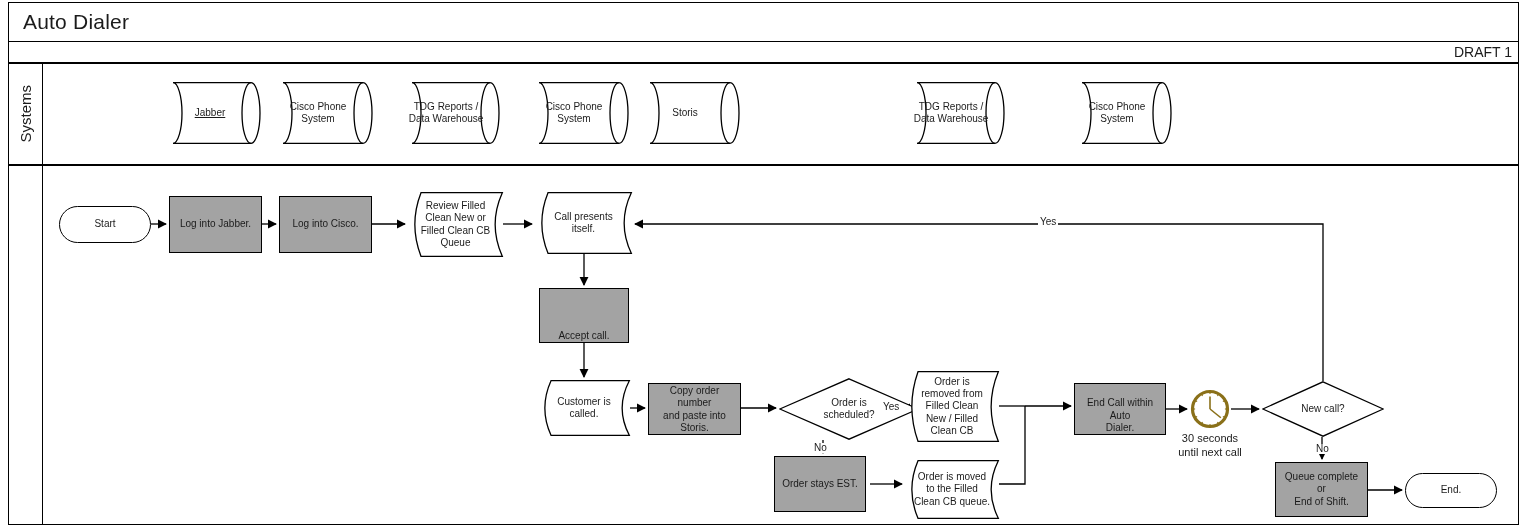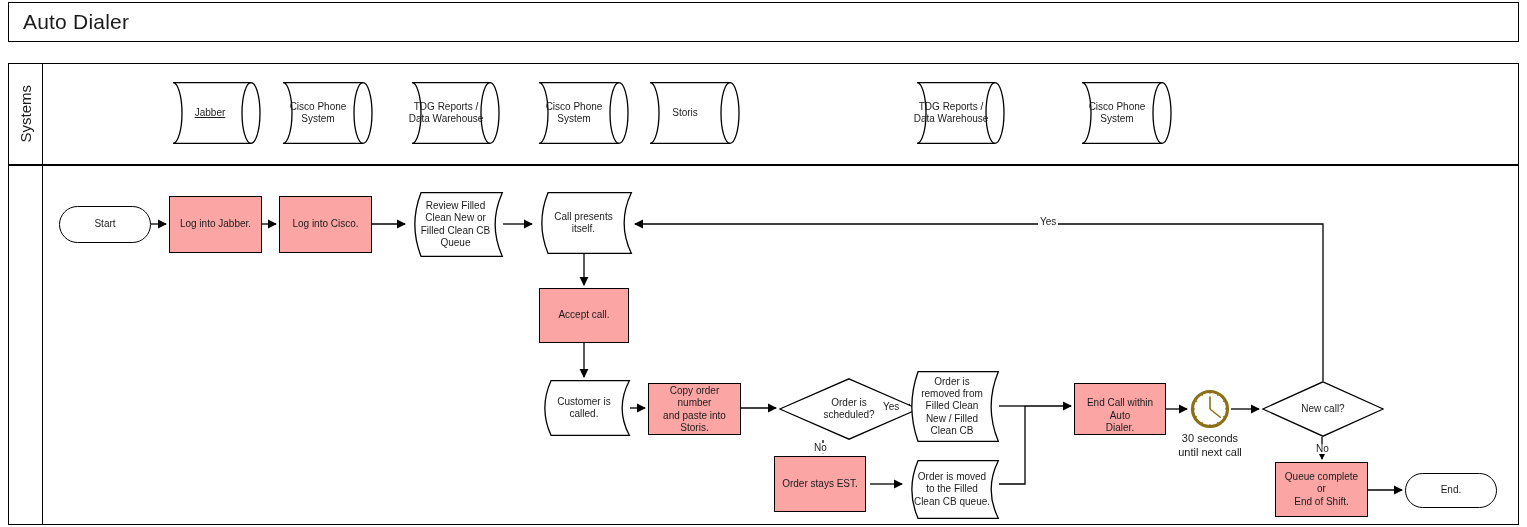--- a/index.html
+++ b/index.html
@@ -21,21 +21,21 @@
                    font-size:15px;color:#1b1b1b;white-space:nowrap;}
   .lane-label-systems{top:63px;height:102px;}
   .lane-label-process{top:165px;height:360px;}
 
   
   .node{position:absolute;box-sizing:border-box;display:flex;align-items:center;
         justify-content:center;text-align:center;font-size:10px;line-height:1.22;
         color:#1b1b1b;}
   .node .lbl{padding:0 4px;}
 
-  .rect{border:1.3px solid #000;background:#fca5a5;}
+  .rect{border:1.3px solid #000;background:#a3a3a3;}
 
   .terminator{border:1.3px solid #000;background:#fff;border-radius:26px;}
 
   .svgnode{position:absolute;}
   .svgnode svg{display:block;overflow:visible;}
   .svgnode .txt{position:absolute;inset:0;display:flex;align-items:center;justify-content:center;
                 text-align:center;font-size:10px;line-height:1.22;color:#1b1b1b;}
 
   .diamond-wrap{position:absolute;}
   .diamond-wrap .txt{position:absolute;inset:0;display:flex;align-items:center;
@@ -49,20 +49,23 @@
 </style>
 </head>
 <body>
 
 <div id="page">
 
   <div class="title-band">
     <div class="title-text">Auto Dialer</div>
   </div>
 
+  <div class="draft-band">
+    <div class="draft-text">DRAFT 1</div>
+  </div>
 
   <div class="lane-box lane-systems"></div>
   <div class="lane-box lane-process"></div>
   <div class="lane-label lane-label-systems">
     <span>Systems</span>
   </div>
   <div class="lane-label lane-label-process">
     <span></span>
   </div>
 
@@ -182,21 +185,21 @@
         </div>
       </div>
       <div class="svgnode" style="left: 535px; top: 192px; width: 97px; height: 62px;">
         <svg width="97" height="62">
           <path d="M13,0.7 L96.3,0.7 Q82,31 96.3,61.3 L13,61.3 Q0.7,31 13,0.7 Z" fill="#fff" stroke="#000" stroke-width="1.3"></path>
         </svg>
         <div class="txt">
           <div class="lbl">Call presents<br>itself.</div>
         </div>
       </div>
-      <div class="node rect" style="left: 539px; top: 288px; width: 90px; height: 55px;">
+      <div class="node rect" style="left: 539px; top: 288px; width: 90px; height: 55px; align-items: flex-end;">
         <div class="lbl">Accept call.</div>
       </div>
       <div class="svgnode" style="left: 538px; top: 380px; width: 92px; height: 56px;">
         <svg width="92" height="56">
           <path d="M13,0.7 L91.3,0.7 Q77,28 91.3,55.3 L13,55.3 Q0.7,28 13,0.7 Z" fill="#fff" stroke="#000" stroke-width="1.3"></path>
         </svg>
         <div class="txt">
           <div class="lbl">Customer is<br>called.</div>
         </div>
       </div>

